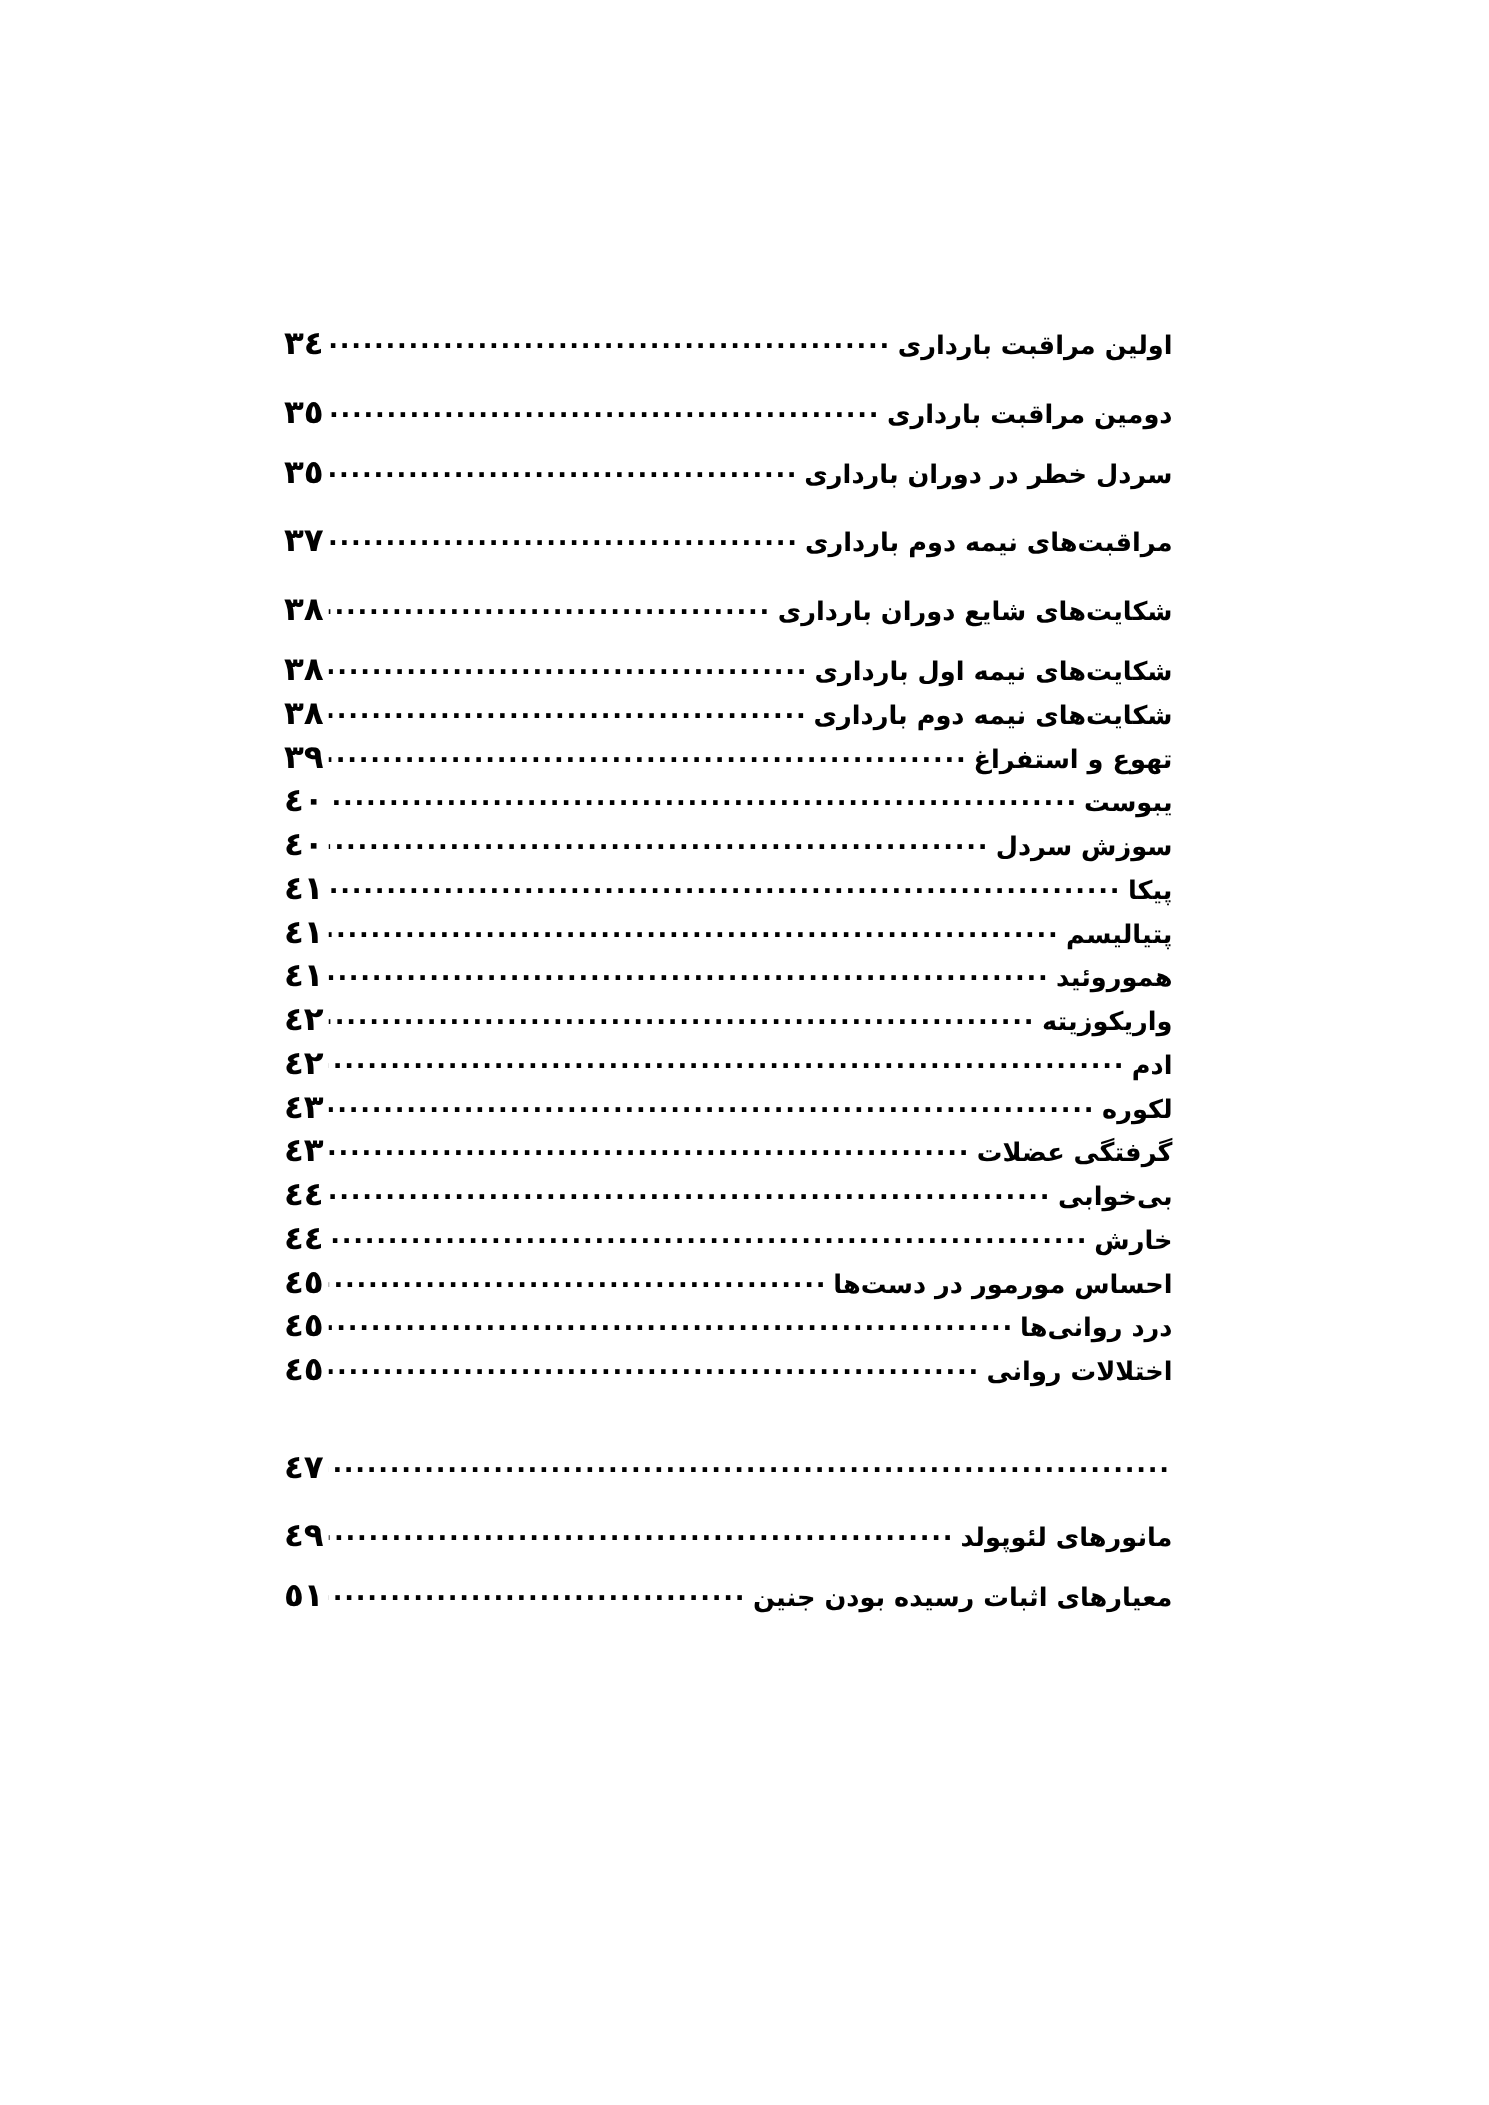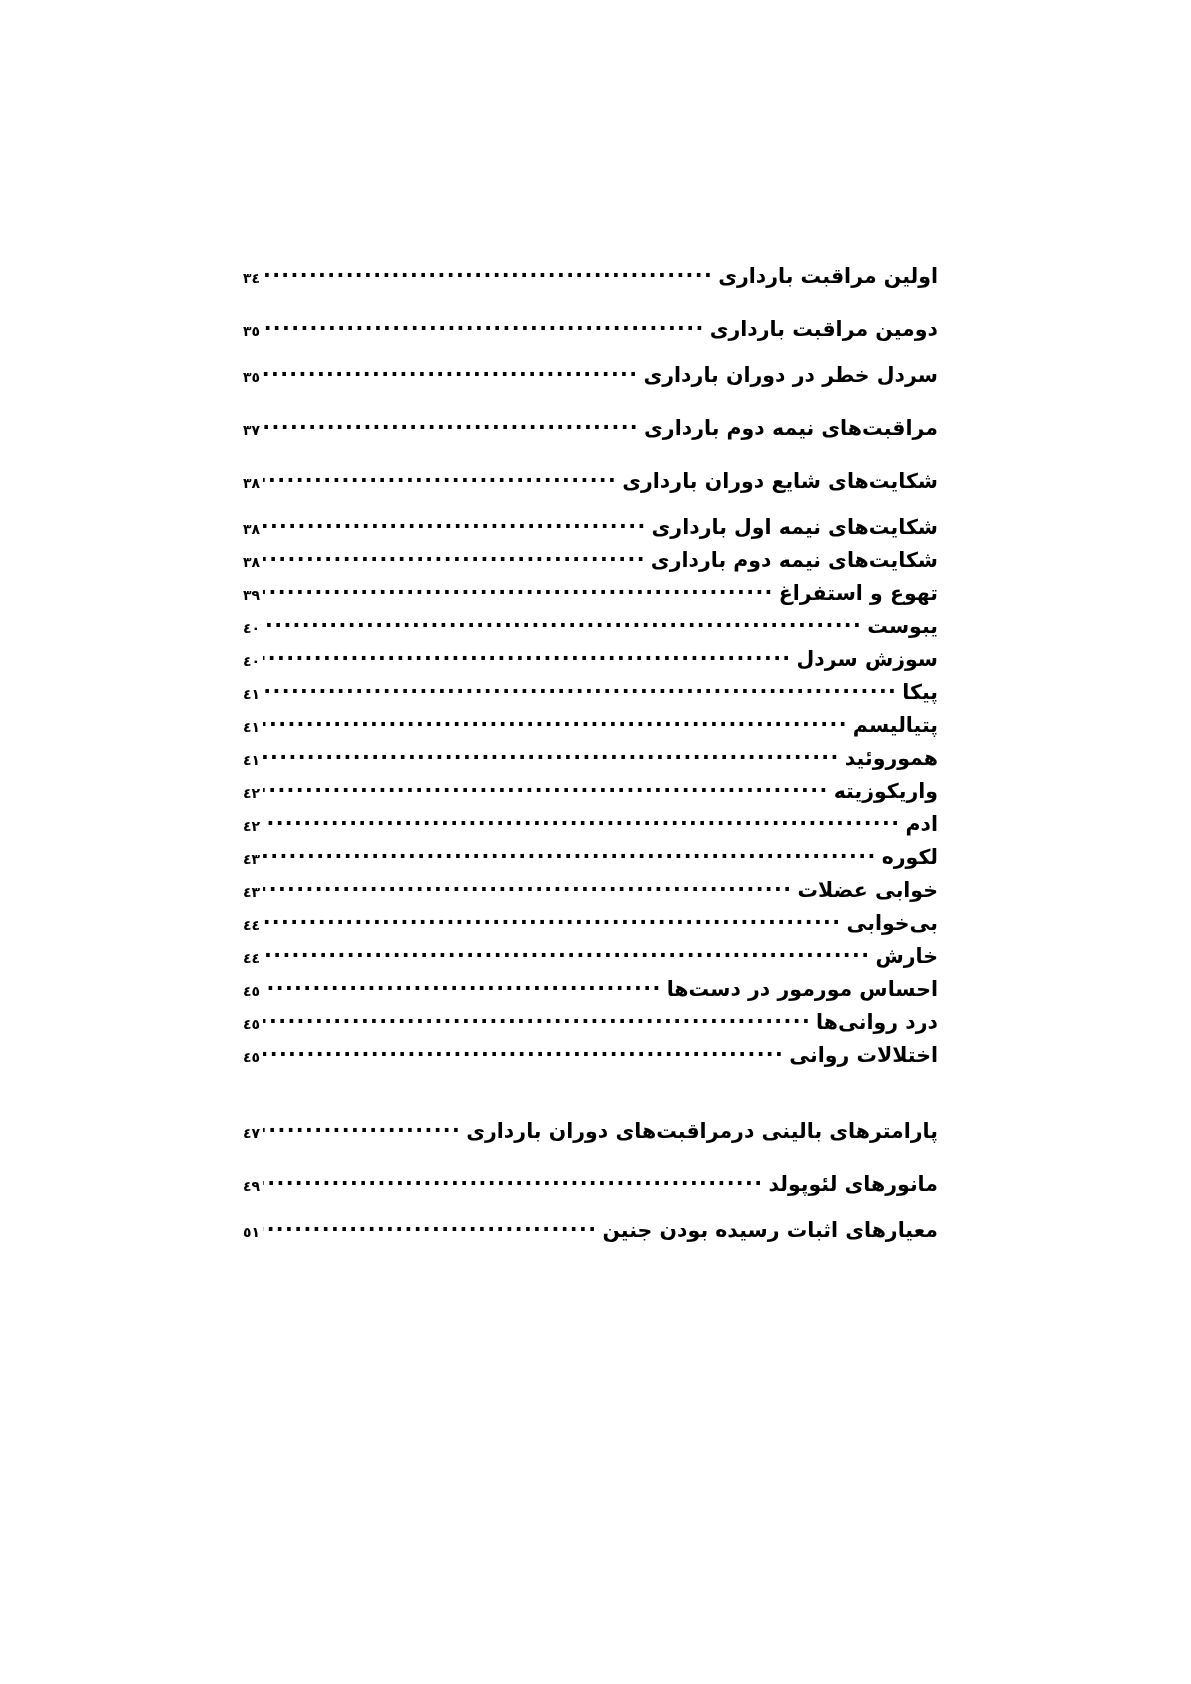--- a/index.html
+++ b/index.html
@@ -70,24 +70,24 @@
     font-size: 20.5px;
     font-weight: bold;
     letter-spacing: 1.4px;
     white-space: nowrap;
     color: #000000;
   }
 
   .toc-page-num {
     flex: 0 0 auto;
     font-weight: bold;
-    font-size: 14px;
+    font-size: 26px;
     direction: ltr;
     unicode-bidi: embed;
-    text-align: right;
+    text-align: center;
     min-width: 34px;
     padding-right: 2px;
   }
 
   
   .gap-lg  { margin-top: 29px; }   
   .gap-md  { margin-top: 22px; }
   .gap-sm  { margin-top: 9px; }    
   .gap-xl  { margin-top: 52px; }   
   .gap-none{ margin-top: 0; }
@@ -174,21 +174,21 @@
         <span class="toc-title">ادم</span>
         <span class="toc-leader"></span>
         <span class="toc-page-num">٤٢</span>
       </div>
       <div class="toc-entry level-2 gap-sm">
         <span class="toc-title">لکوره</span>
         <span class="toc-leader"></span>
         <span class="toc-page-num">٤٣</span>
       </div>
       <div class="toc-entry level-2 gap-sm">
-        <span class="toc-title">خوابی عضلات</span>
+        <span class="toc-title">گرفتگی عضلات</span>
         <span class="toc-leader"></span>
         <span class="toc-page-num">٤٣</span>
       </div>
       <div class="toc-entry level-2 gap-sm">
         <span class="toc-title">بی‌خوابی</span>
         <span class="toc-leader"></span>
         <span class="toc-page-num">٤٤</span>
       </div>
       <div class="toc-entry level-2 gap-sm">
         <span class="toc-title">خارش</span>
@@ -204,21 +204,20 @@
         <span class="toc-title">درد روانی‌ها</span>
         <span class="toc-leader"></span>
         <span class="toc-page-num">٤٥</span>
       </div>
       <div class="toc-entry level-2 gap-sm">
         <span class="toc-title">اختلالات روانی</span>
         <span class="toc-leader"></span>
         <span class="toc-page-num">٤٥</span>
       </div>
       <div class="toc-entry level-1 gap-xl">
-        <span class="toc-title">پارامترهای بالینی درمراقبت‌های دوران بارداری</span>
         <span class="toc-leader"></span>
         <span class="toc-page-num">٤٧</span>
       </div>
       <div class="toc-entry level-1 gap-lg">
         <span class="toc-title">مانورهای لئوپولد</span>
         <span class="toc-leader"></span>
         <span class="toc-page-num">٤٩</span>
       </div>
       <div class="toc-entry level-1 gap-md">
         <span class="toc-title">معیارهای اثبات رسیده بودن جنین</span>

